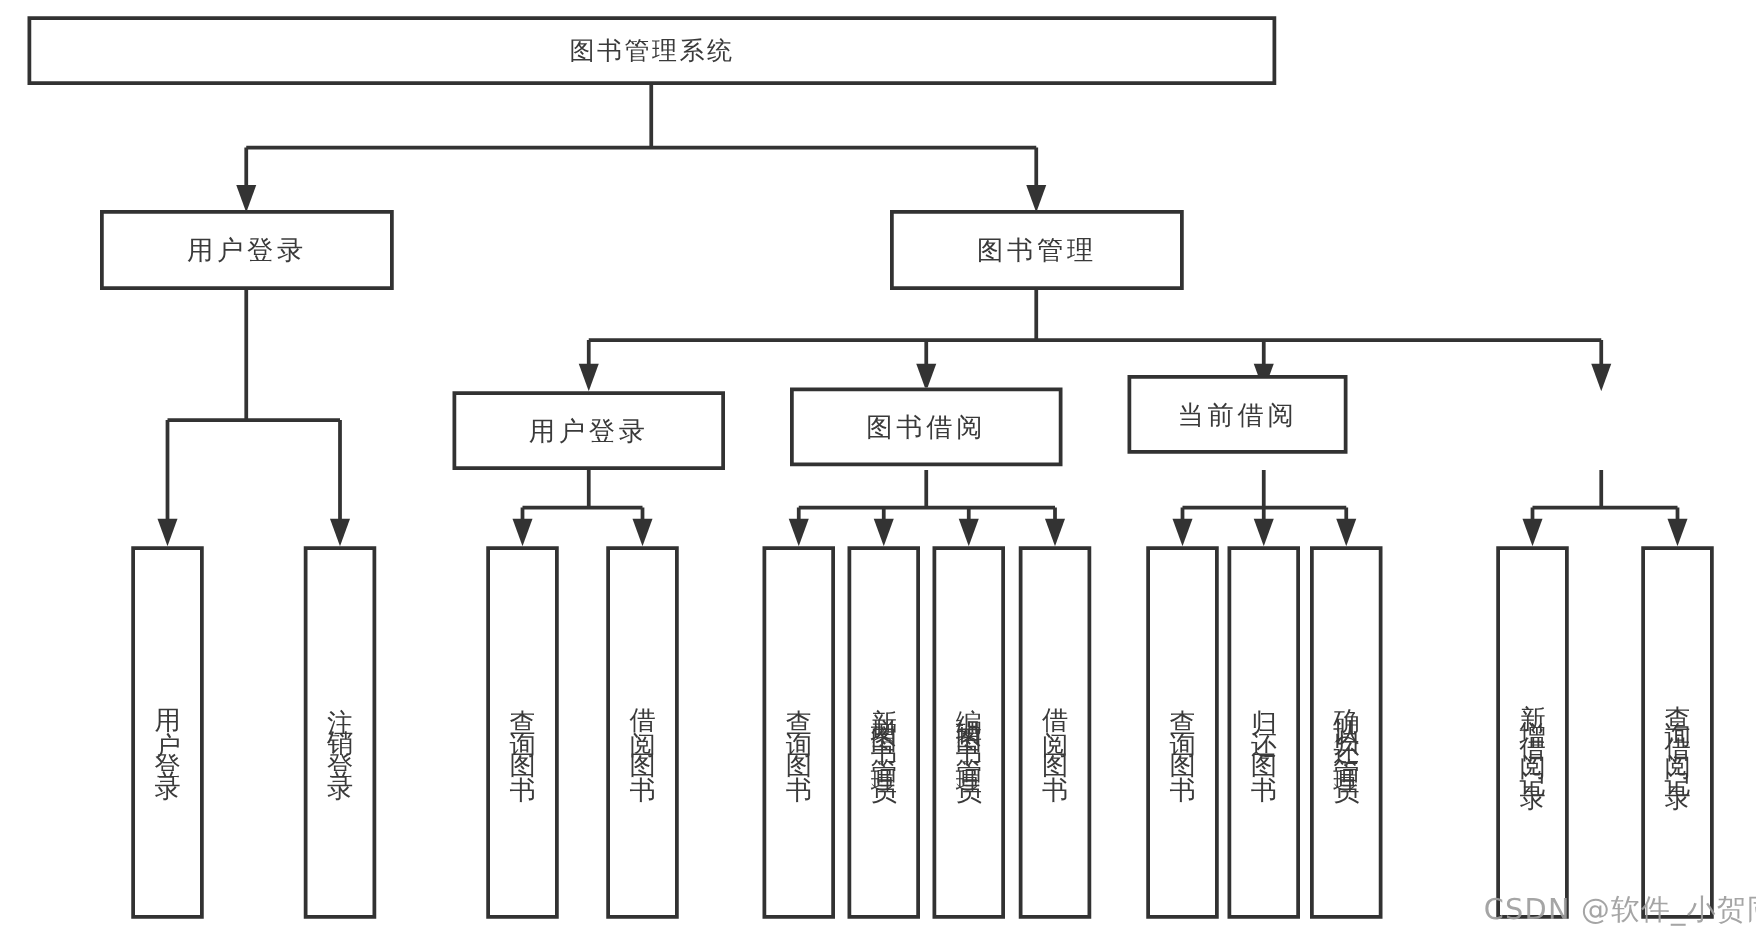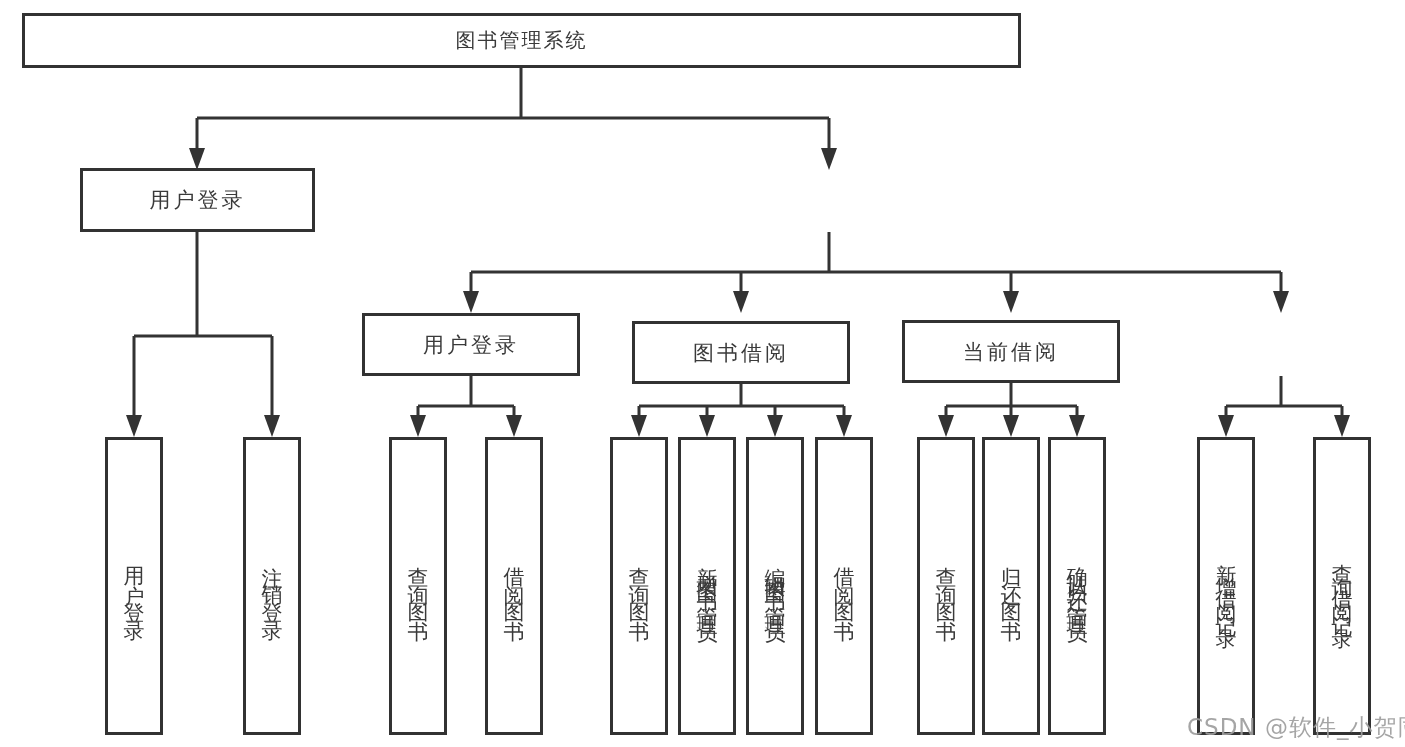--- a/index.html
+++ b/index.html
@@ -73,24 +73,25 @@
       <polygon points="1003,415 1019,415 1011,437"></polygon>
       <polygon points="1069,415 1085,415 1077,437"></polygon>
       <polygon points="1218,415 1234,415 1226,437"></polygon>
       <polygon points="1334,415 1350,415 1342,437"></polygon>
     </g>
   </svg>
 
   <div class="box root" style="left:22px;top:13px;width:999px;height:55px">图书管理系统</div>
 
   <div class="box" style="left:80px;top:168px;width:235px;height:64px">用户登录</div>
+  <div class="box" style="left:712px;top:168px;width:235px;height:64px">图书管理</div>
 
   <div class="box" style="left:362px;top:313px;width:218px;height:63px">用户登录</div>
-  <div class="box" style="left:632px;top:321px;width:218px;height:63px">图书借阅</div>
-  <div class="box" style="left:902px;top:320px;width:218px;height:63px">当前借阅</div>
+  <div class="box" style="left:632px;top:310px;width:218px;height:63px">图书借阅</div>
+  <div class="box" style="left:902px;top:300px;width:176px;height:63px">当前借阅</div>
 
   <div class="vbox v-short" style="left:105px">用户登录</div>
   <div class="vbox v-short" style="left:243px">注销登录</div>
 
   <div class="vbox v-short" style="left:389px">查询图书</div>
   <div class="vbox v-short" style="left:485px">借阅图书</div>
 
   <div class="vbox v-short" style="left:610px">查询图书</div>
   <div class="vbox v-long" style="left:678px">新增图书（管理员）</div>
   <div class="vbox v-long" style="left:746px">编辑图书（管理员）</div>

